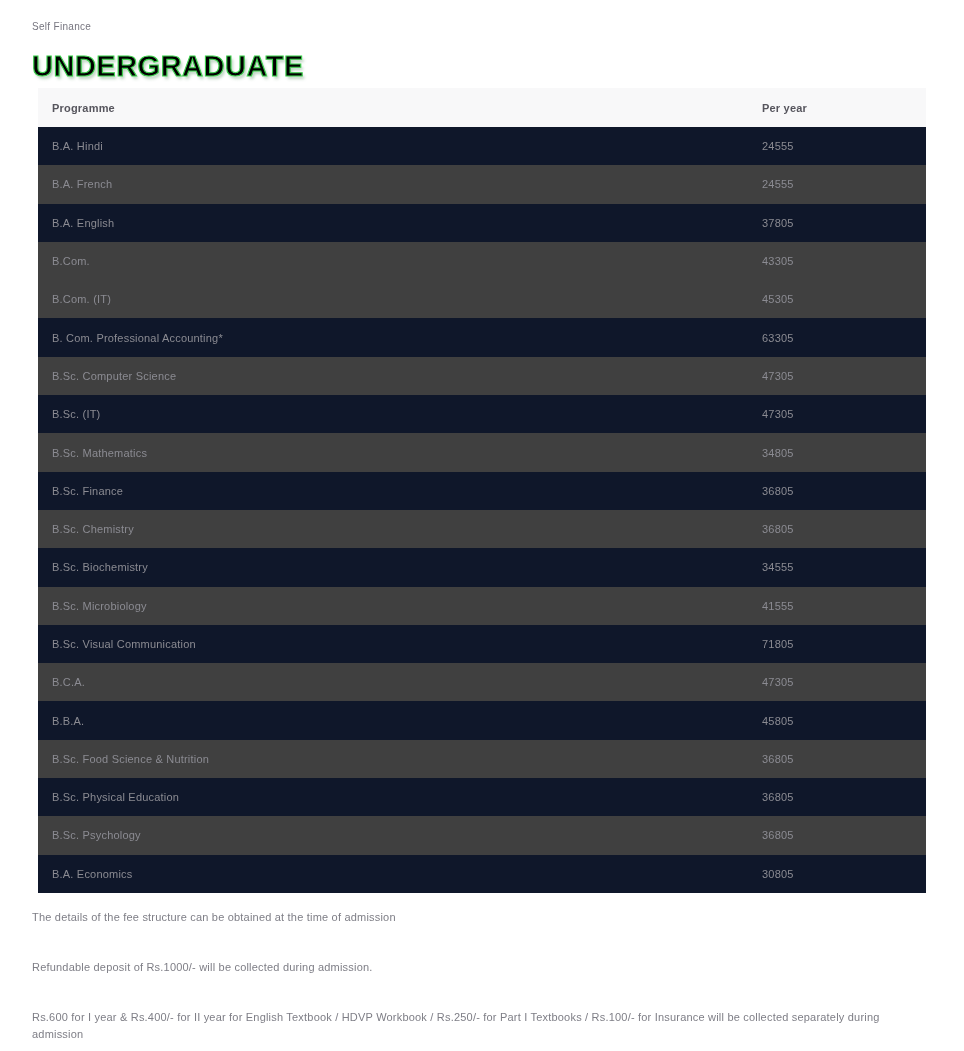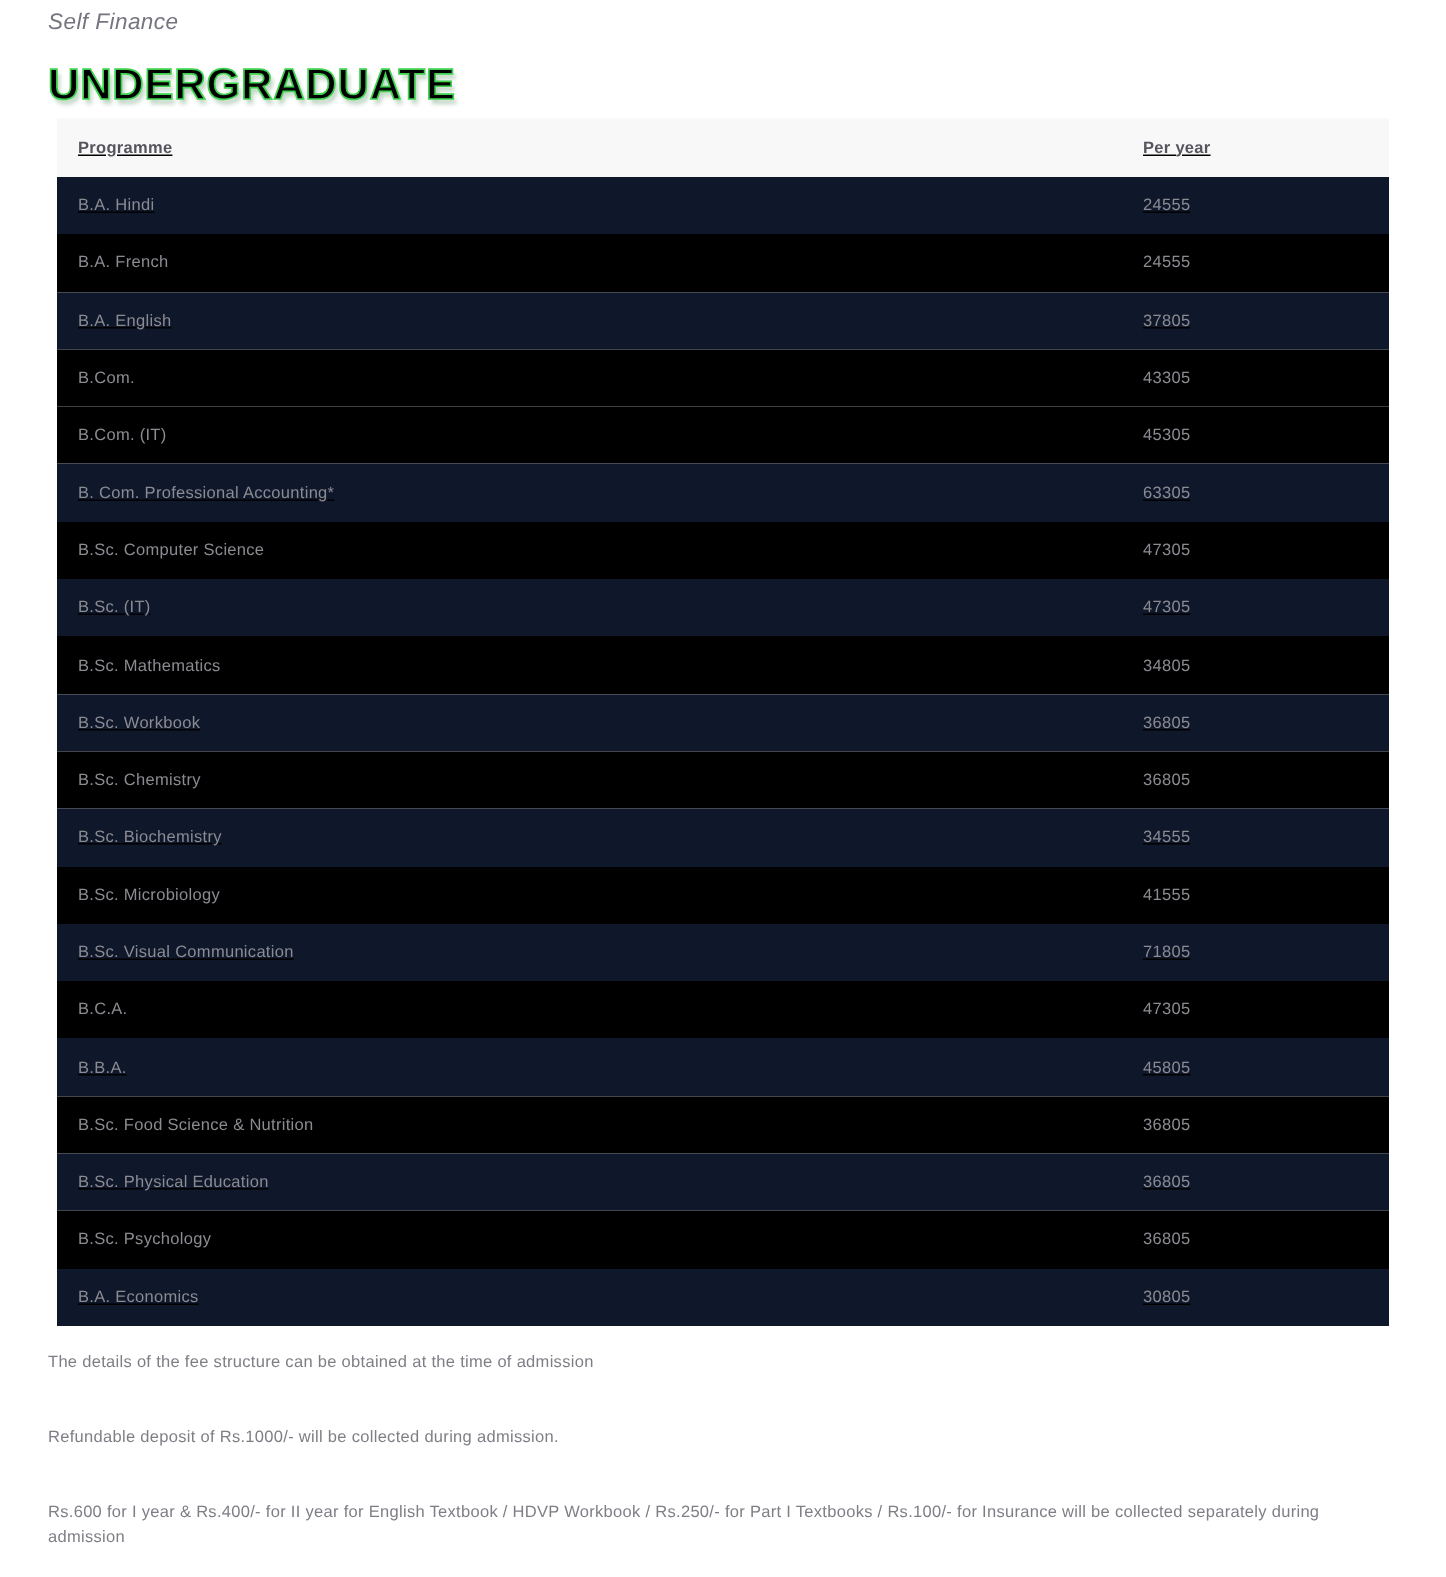--- a/index.html
+++ b/index.html
@@ -9,60 +9,58 @@
     background: #ffffff;
     font-family: "Liberation Sans", sans-serif;
     overflow: hidden;
   }
   .page {
     width: 964px;
     height: 1051px;
     padding: 5px 34px 0 32px;
   }
   .eyebrow {
-    font-style: italic;
-    font-size: 15px;
+    font-size: 10px;
     color: #76757f;
     letter-spacing: 0.3px;
-    margin-top: 1px;
+    margin-top: 16px;
   }
   .title {
     margin-top: 20px;
     font-size: 29px;
     line-height: 1;
     font-weight: 800;
     letter-spacing: 0.5px;
     color: #000000;
     -webkit-text-stroke: 1.1px #3dd14d;
     text-shadow: 2px 3px 3px rgba(110, 160, 120, 0.45);
   }
   table.fees {
     margin: 7px 0 0 6px;
     width: 888px;
     border-collapse: collapse;
     table-layout: fixed;
-    text-decoration: underline;
   }
   table.fees th, table.fees td {
     text-align: left;
     vertical-align: middle;
     padding: 0 0 0 14px;
     font-size: 11px;
     letter-spacing: 0.2px;
   }
   table.fees th {
     height: 39px;
     font-weight: bold;
     color: #56555d;
     background: #f8f8f9;
   }
   table.fees td {
     height: 38.3px;
     color: #8b8b92;
-    background: #000000;
+    background: #404040;
   }
   table.fees col.c1 { width: 710px; }
   table.fees tr.alt td { background: #0f172a; }
   .notes { margin-top: 16px; width: 900px; }
   .notes p {
     font-size: 11px;
     line-height: 17px;
     color: #7e7e86;
     letter-spacing: 0.2px;
     margin-bottom: 33px;
@@ -119,21 +117,21 @@
         </tr>
         <tr class="alt">
           <td>B.Sc. (IT)</td>
           <td>47305</td>
         </tr>
         <tr>
           <td>B.Sc. Mathematics</td>
           <td>34805</td>
         </tr>
         <tr class="alt">
-          <td>B.Sc. Workbook</td>
+          <td>B.Sc. Finance</td>
           <td>36805</td>
         </tr>
         <tr>
           <td>B.Sc. Chemistry</td>
           <td>36805</td>
         </tr>
         <tr class="alt">
           <td>B.Sc. Biochemistry</td>
           <td>34555</td>
         </tr>

